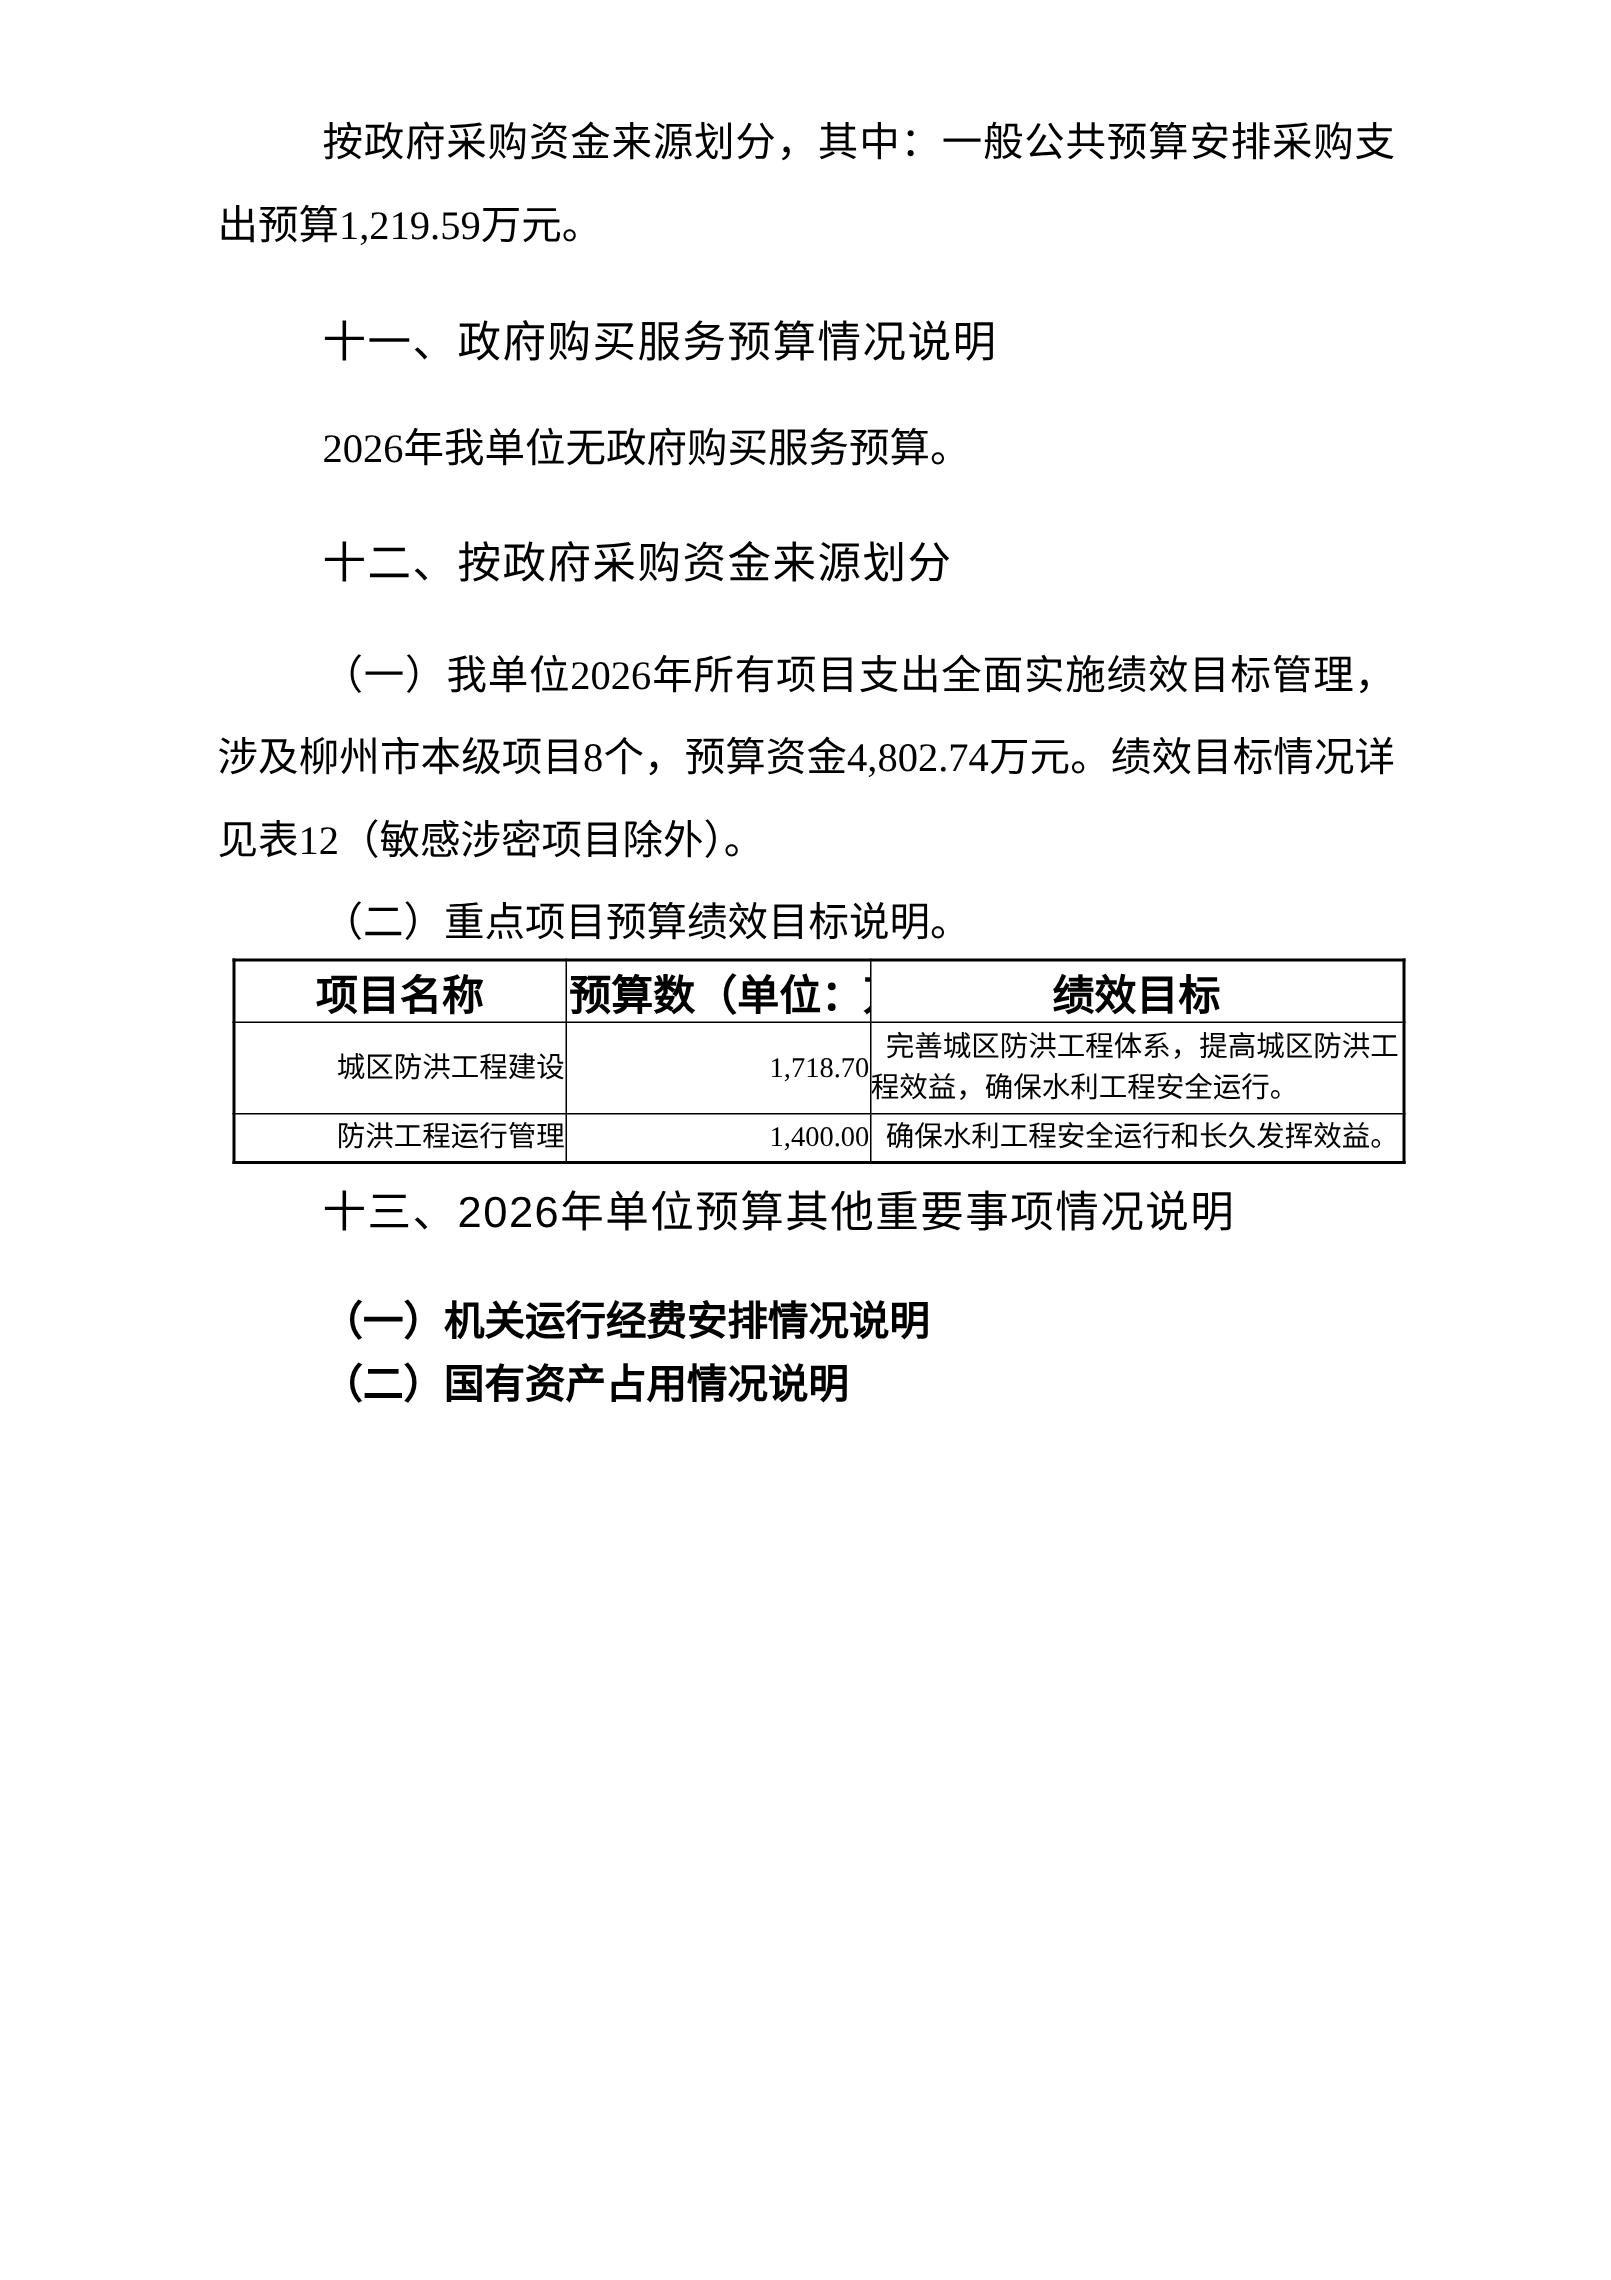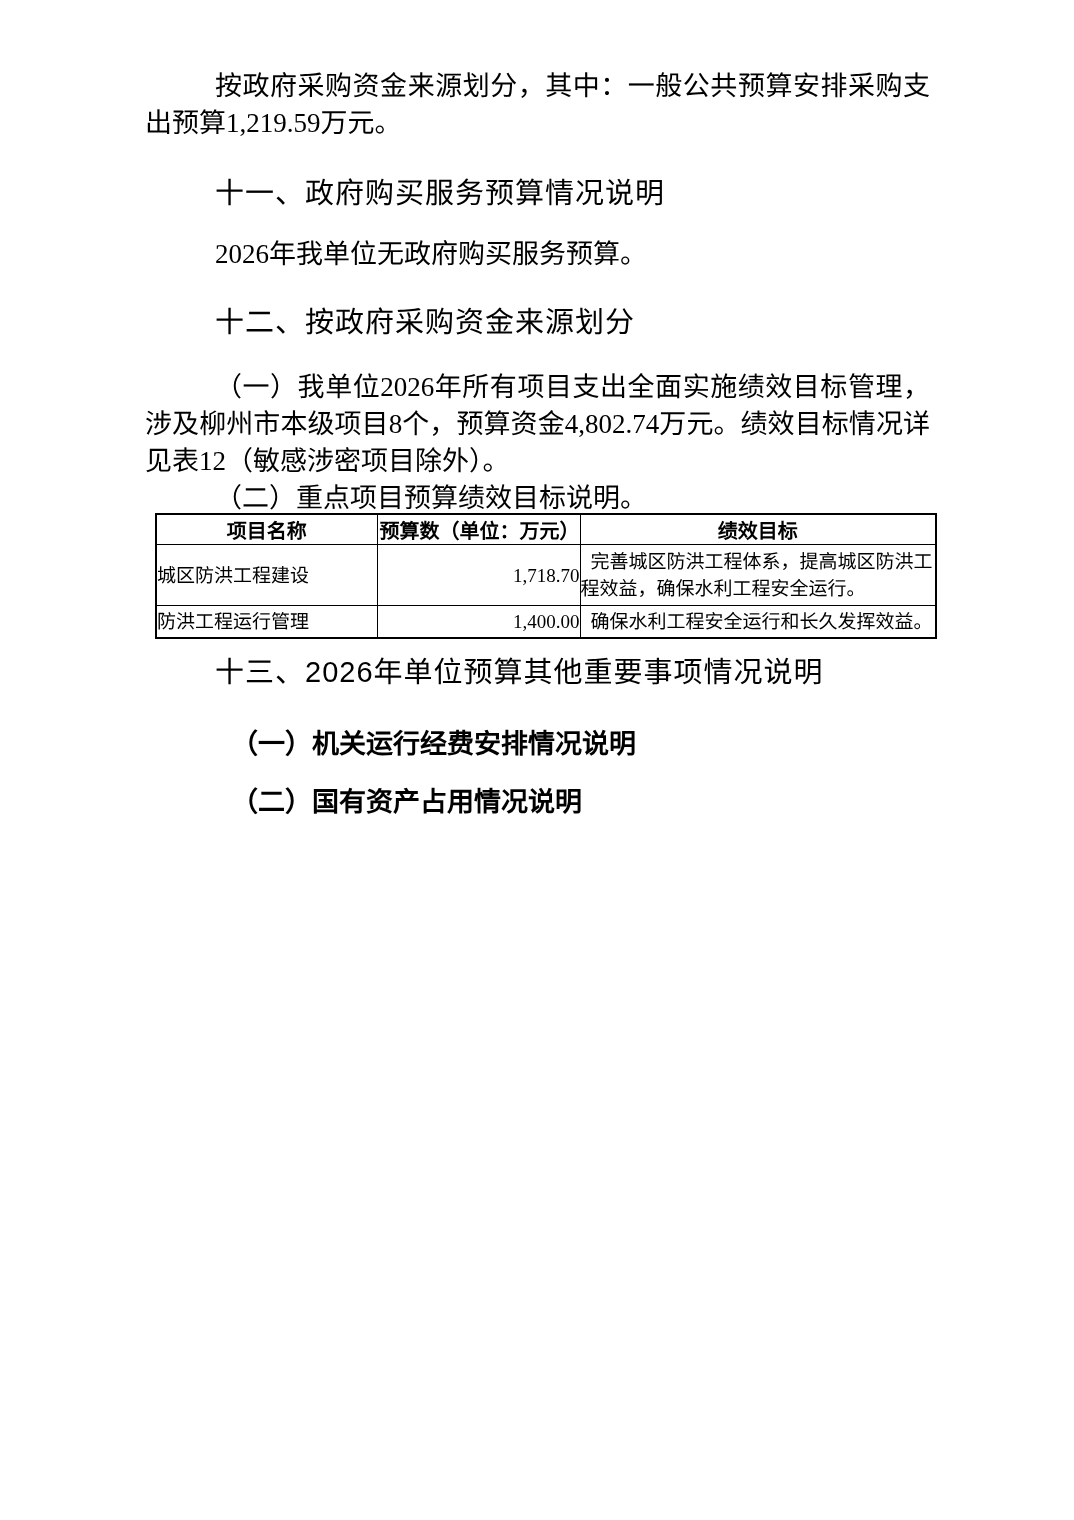--- a/index.html
+++ b/index.html
@@ -10,21 +10,21 @@
     background: #ffffff;
     overflow: hidden;
     color: #000;
   }
   .content {
     padding: 68px 144px 0 145px;
   }
   .body-para {
     font-family: "Liberation Serif", "DejaVu Serif", serif;
     font-size: 27px;
-    line-height: 37px;
+    line-height: 55px;
     text-align: justify;
     text-justify: inter-ideograph;
     margin: 0;
     color: #000;
   }
   .indent { text-indent: 70px; }
   .h-main {
     font-family: "Liberation Sans", "DejaVu Sans", sans-serif;
     font-weight: normal;
     font-size: 29px;
@@ -32,21 +32,21 @@
     margin: 0;
     text-indent: 70px;
     color: #000;
     letter-spacing: 1px;
   }
   .h-sub {
     font-family: "Liberation Serif", "DejaVu Serif", serif;
     font-weight: bold;
     font-size: 27px;
     line-height: 42px;
-    margin: 16px;
+    margin: 0;
     text-indent: 70px;
     color: #000;
   }
   .mt-h11 { margin-top: 30px; }
   .mt-p11 { margin-top: 22px; }
   .mt-h12 { margin-top: 28px; }
   .mt-p12a { margin-top: 26px; }
   .mt-p12b { margin-top: 0; }
   .mt-h13 { margin-top: 12px; }
   .mt-sub1 { margin-top: 30px; }
@@ -57,39 +57,39 @@
     border-collapse: collapse;
     table-layout: fixed;
     width: 780px;
     margin: -4px 0 0 10px;
     border: 2px solid #000;
     font-family: "Liberation Serif", "DejaVu Serif", serif;
   }
   table.perf th {
     font-family: "Liberation Sans", "DejaVu Sans", sans-serif;
     font-weight: bold;
-    font-size: 20px;
+    font-size: 28px;
     text-align: center;
     border: 1px solid #000;
     height: 28px;
     padding: 0 2px;
     overflow: hidden;
     white-space: nowrap;
   }
   table.perf td {
     border: 1px solid #000;
     font-size: 19px;
     line-height: 27px;
     padding: 1px 0;
     vertical-align: middle;
     color: #000;
   }
   tr.r1 td { height: 58px; }
   tr.r2 td { height: 29px; }
-  td.cell-name { text-align: left; padding-left: 8px; }
+  td.cell-name { text-align: right; padding-left: 8px; }
   td.cell-num  { text-align: right; padding-right: 2px; }
   td.cell-target { text-align: left; padding-left: 2px; text-indent: 10px; padding-right: 2px; }
 </style>
 </head>
 <body>
 
 <div class="page">
   <div class="content">
 
     <p class="body-para indent">按政府采购资金来源划分，其中：一般公共预算安排采购支出预算1,219.59万元。</p>

